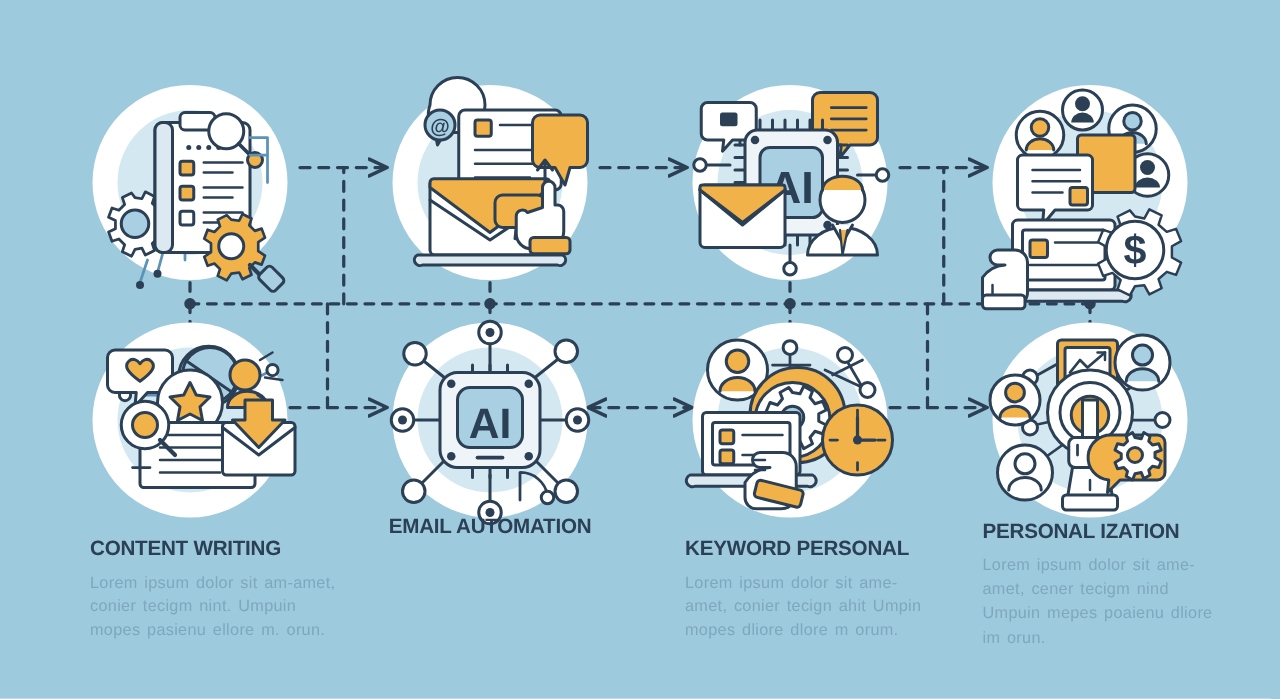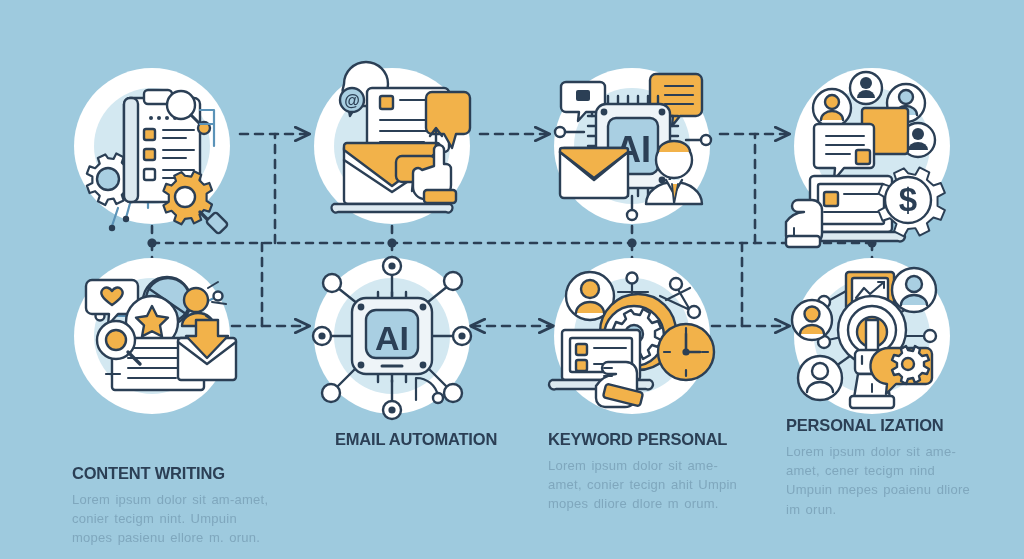--- a/index.html
+++ b/index.html
@@ -424,26 +424,26 @@
       <path d="M872,384 v8" stroke-width="2"></path>
 
       <path d="M896,348 h30 a6,6 0 0,1 6,6 v24 a6,6 0 0,1 -6,6 h-30 l-10,10 l1,-10 a6,6 0 0,1 3,-36 Z" fill="#f2b24a"></path>
       <g transform="translate(908,366)">
         <path d="M0,-16 L5,-15 L7,-20 L12,-17 L11,-13 L14,-10 L19,-11 L21,-6 L16,-4 L16,0 L21,3 L19,8 L14,7 L11,10 L12,14 L7,17 L5,12 L0,13 L-2,18 L-7,15 L-6,11 L-9,8 L-14,9 L-16,4 L-11,1 L-11,-3 L-16,-6 L-14,-11 L-9,-10 L-6,-13 L-7,-17 L-2,-20 Z" fill="#ffffff"></path>
         <circle cx="0" cy="-2" r="6" fill="#f2b24a"></circle>
       </g>
     </g>
   </svg>
 
-  <div class="label-block" style="left:72px; top:430px;margin-top:34px;">
+  <div class="label-block" style="left:72px; top:430px;">
     <div class="label-title">CONTENT WRITING</div>
     <div class="label-body">Lorem ipsum dolor sit am-amet, conier tecigm nint. Umpuin mopes pasienu ellore m. orun.</div>
   </div>
 
-  <div class="label-block" style="left:311px; top:430px;margin-left:24px;">
+  <div class="label-block" style="left:311px; top:412px;">
     <div class="label-title">EMAIL AUTOMATION</div>
   </div>
 
   <div class="label-block" style="left:548px; top:430px;">
     <div class="label-title">KEYWORD PERSONAL</div>
     <div class="label-body">Lorem ipsum dolor sit ame-amet, conier tecign ahit Umpin mopes dliore dlore m orum.</div>
   </div>
 
   <div class="label-block" style="left:786px; top:416px;">
     <div class="label-title">PERSONAL IZATION</div>

